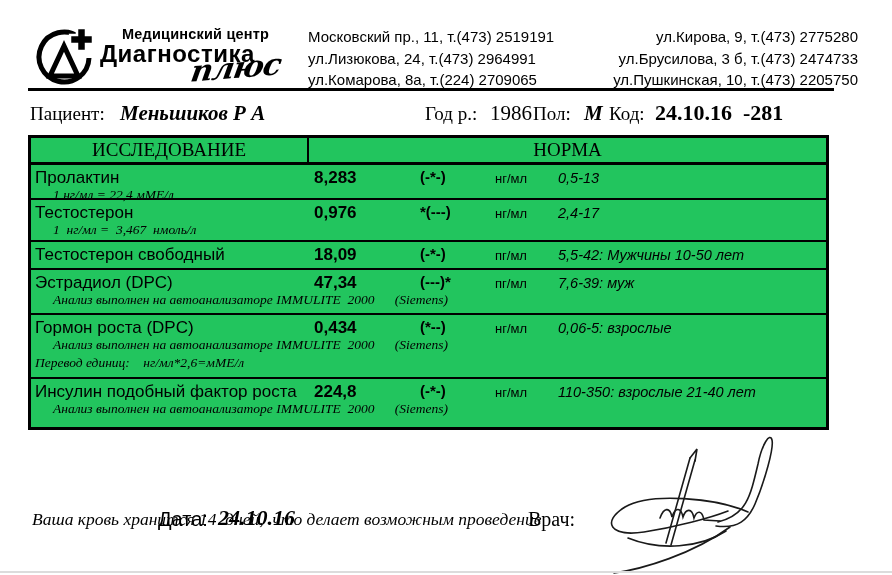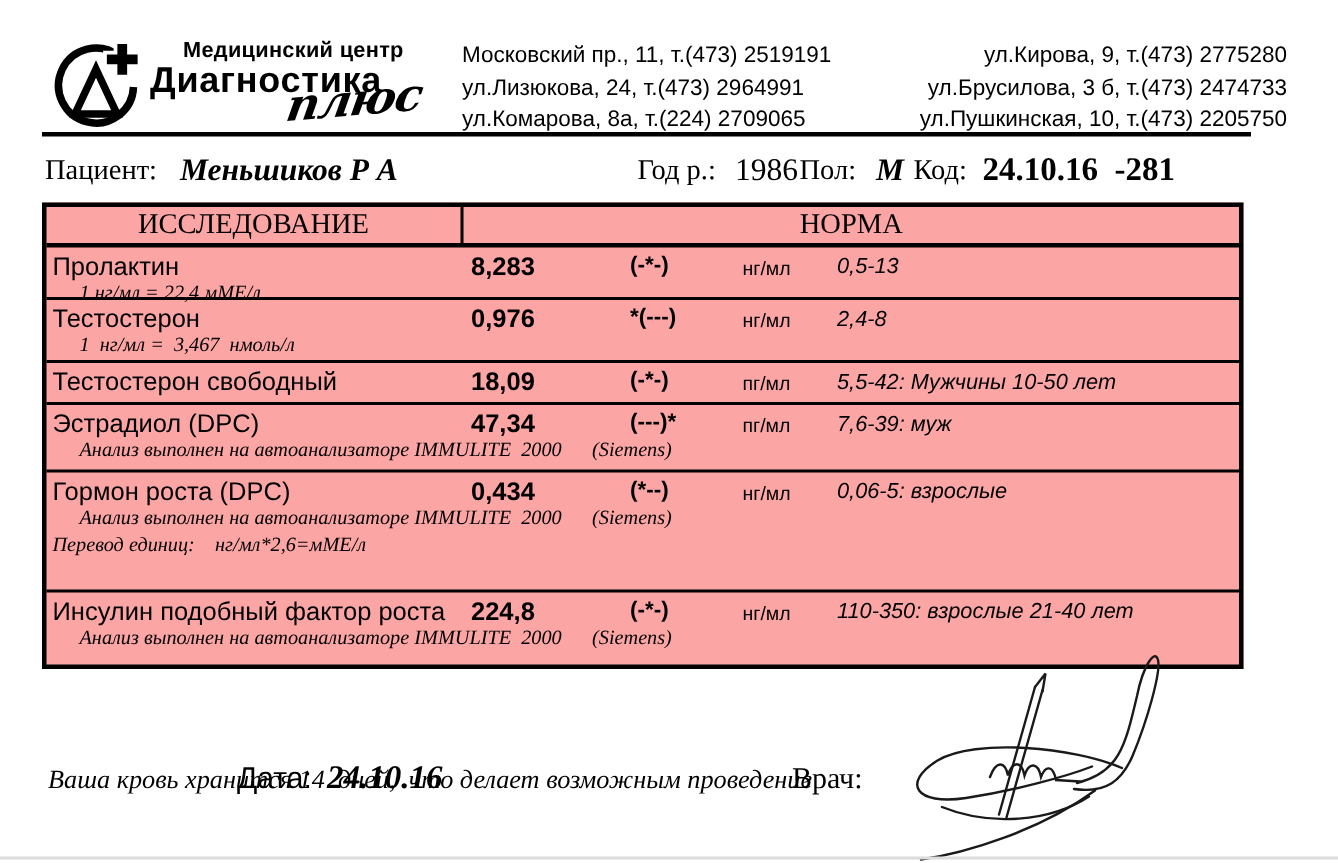--- a/index.html
+++ b/index.html
@@ -25,40 +25,40 @@
   .p-label   { left:30px;  top:4px; }
   .p-name    { left:120px; top:2px; font-size:21px; font-weight:bold; font-style:italic; }
   .p-birth-l { left:425px; top:4px; }
   .p-birth   { left:490px; top:2px; font-size:21px; }
   .p-sex-l   { left:533px; top:4px; }
   .p-sex     { left:584px; top:2px; font-size:21px; font-weight:bold; font-style:italic; }
   .p-code-l  { left:609px; top:4px; }
   .p-code    { left:655px; top:1px; font-size:22px; font-weight:bold; }
 
   
-  .lab-table { position:absolute; left:28px; top:135px; width:801px; border:3px solid #000; background:#fca5a5; }
+  .lab-table { position:absolute; left:28px; top:135px; width:801px; border:3px solid #000; background:#22c55e; }
   .t-head { display:flex; border-bottom:3px solid #000; height:27px;
     font-family:"Liberation Serif", serif; font-size:19px; }
   .t-head .hcell { display:flex; align-items:center; justify-content:center; }
   .hc1 { width:278px; border-right:2px solid #000; }
   .hc2 { width:245px; border-right:2px solid #000; }
   .hc3 { flex:1; }
   .t-row { position:relative; border-bottom:2px solid #000; }
   .t-row.last { border-bottom:none; }
   .t-row span { position:absolute; white-space:pre; }
   .cell-test  { left:4px;  top:3px;  font-size:17px; }
   .cell-value { left:283px; top:3px; font-size:17px; font-weight:bold; }
   .cell-flag  { left:389px; top:3px; font-size:15px; font-weight:bold; }
   .cell-unit  { left:464px; top:6px; font-size:13px; }
   .cell-norm  { left:527px; top:5px; font-size:14.5px; font-style:italic; }
   .note { position:absolute; left:4px; font-family:"Liberation Serif", serif;
     font-style:italic; font-size:13.5px; white-space:pre; }
   .n1 { top:22px;margin-left:18px; } .n2 { top:40px; }
   .r1 { height:35px; } .r2 { height:42px; } .r3 { height:28px; }
-  .r4 { height:45px; } .r5 { height:80px; } .r6 { height:48px; }
+  .r4 { height:45px; } .r5 { height:64px; } .r6 { height:48px; }
 
   
   .storage-note { position:absolute; left:32px; top:449px; font-family:"Liberation Serif", serif;
     font-style:italic; font-size:17.5px; line-height:28px; white-space:pre; }
   .date-label   { position:absolute; left:158px; top:508px; font-family:Liberation Sans, sans-serif; font-size:20px; }
   .date-value   { position:absolute; left:218px; top:505px; font-family:"Liberation Serif", serif;
     font-size:22px; font-weight:bold; font-style:italic; }
   .doctor-label { position:absolute; left:528px; top:508px; font-family:"Liberation Serif", serif; font-size:20px; }
   .signature { position:absolute; left:598px; top:430px; }
   .bottom-rule { position:absolute; left:0; bottom:2px; width:892px; height:2px; background:#dcdcdc; }
@@ -119,21 +119,21 @@
       <span class="cell-unit">нг/мл</span>
       <span class="cell-norm">0,5-13</span>
       <span class="note n1">1 нг/мл = 22,4 мМЕ/л</span>
     </div>
 
     <div class="t-row r2">
       <span class="cell-test">Тестостерон</span>
       <span class="cell-value">0,976</span>
       <span class="cell-flag">*(---)</span>
       <span class="cell-unit">нг/мл</span>
-      <span class="cell-norm">2,4-8</span>
+      <span class="cell-norm">2,4-17</span>
       <span class="note n1">1  нг/мл =  3,467  нмоль/л</span>
     </div>
 
     <div class="t-row r3">
       <span class="cell-test">Тестостерон свободный</span>
       <span class="cell-value">18,09</span>
       <span class="cell-flag">(-*-)</span>
       <span class="cell-unit">пг/мл</span>
       <span class="cell-norm">5,5-42: Мужчины 10-50 лет</span>
     </div>

